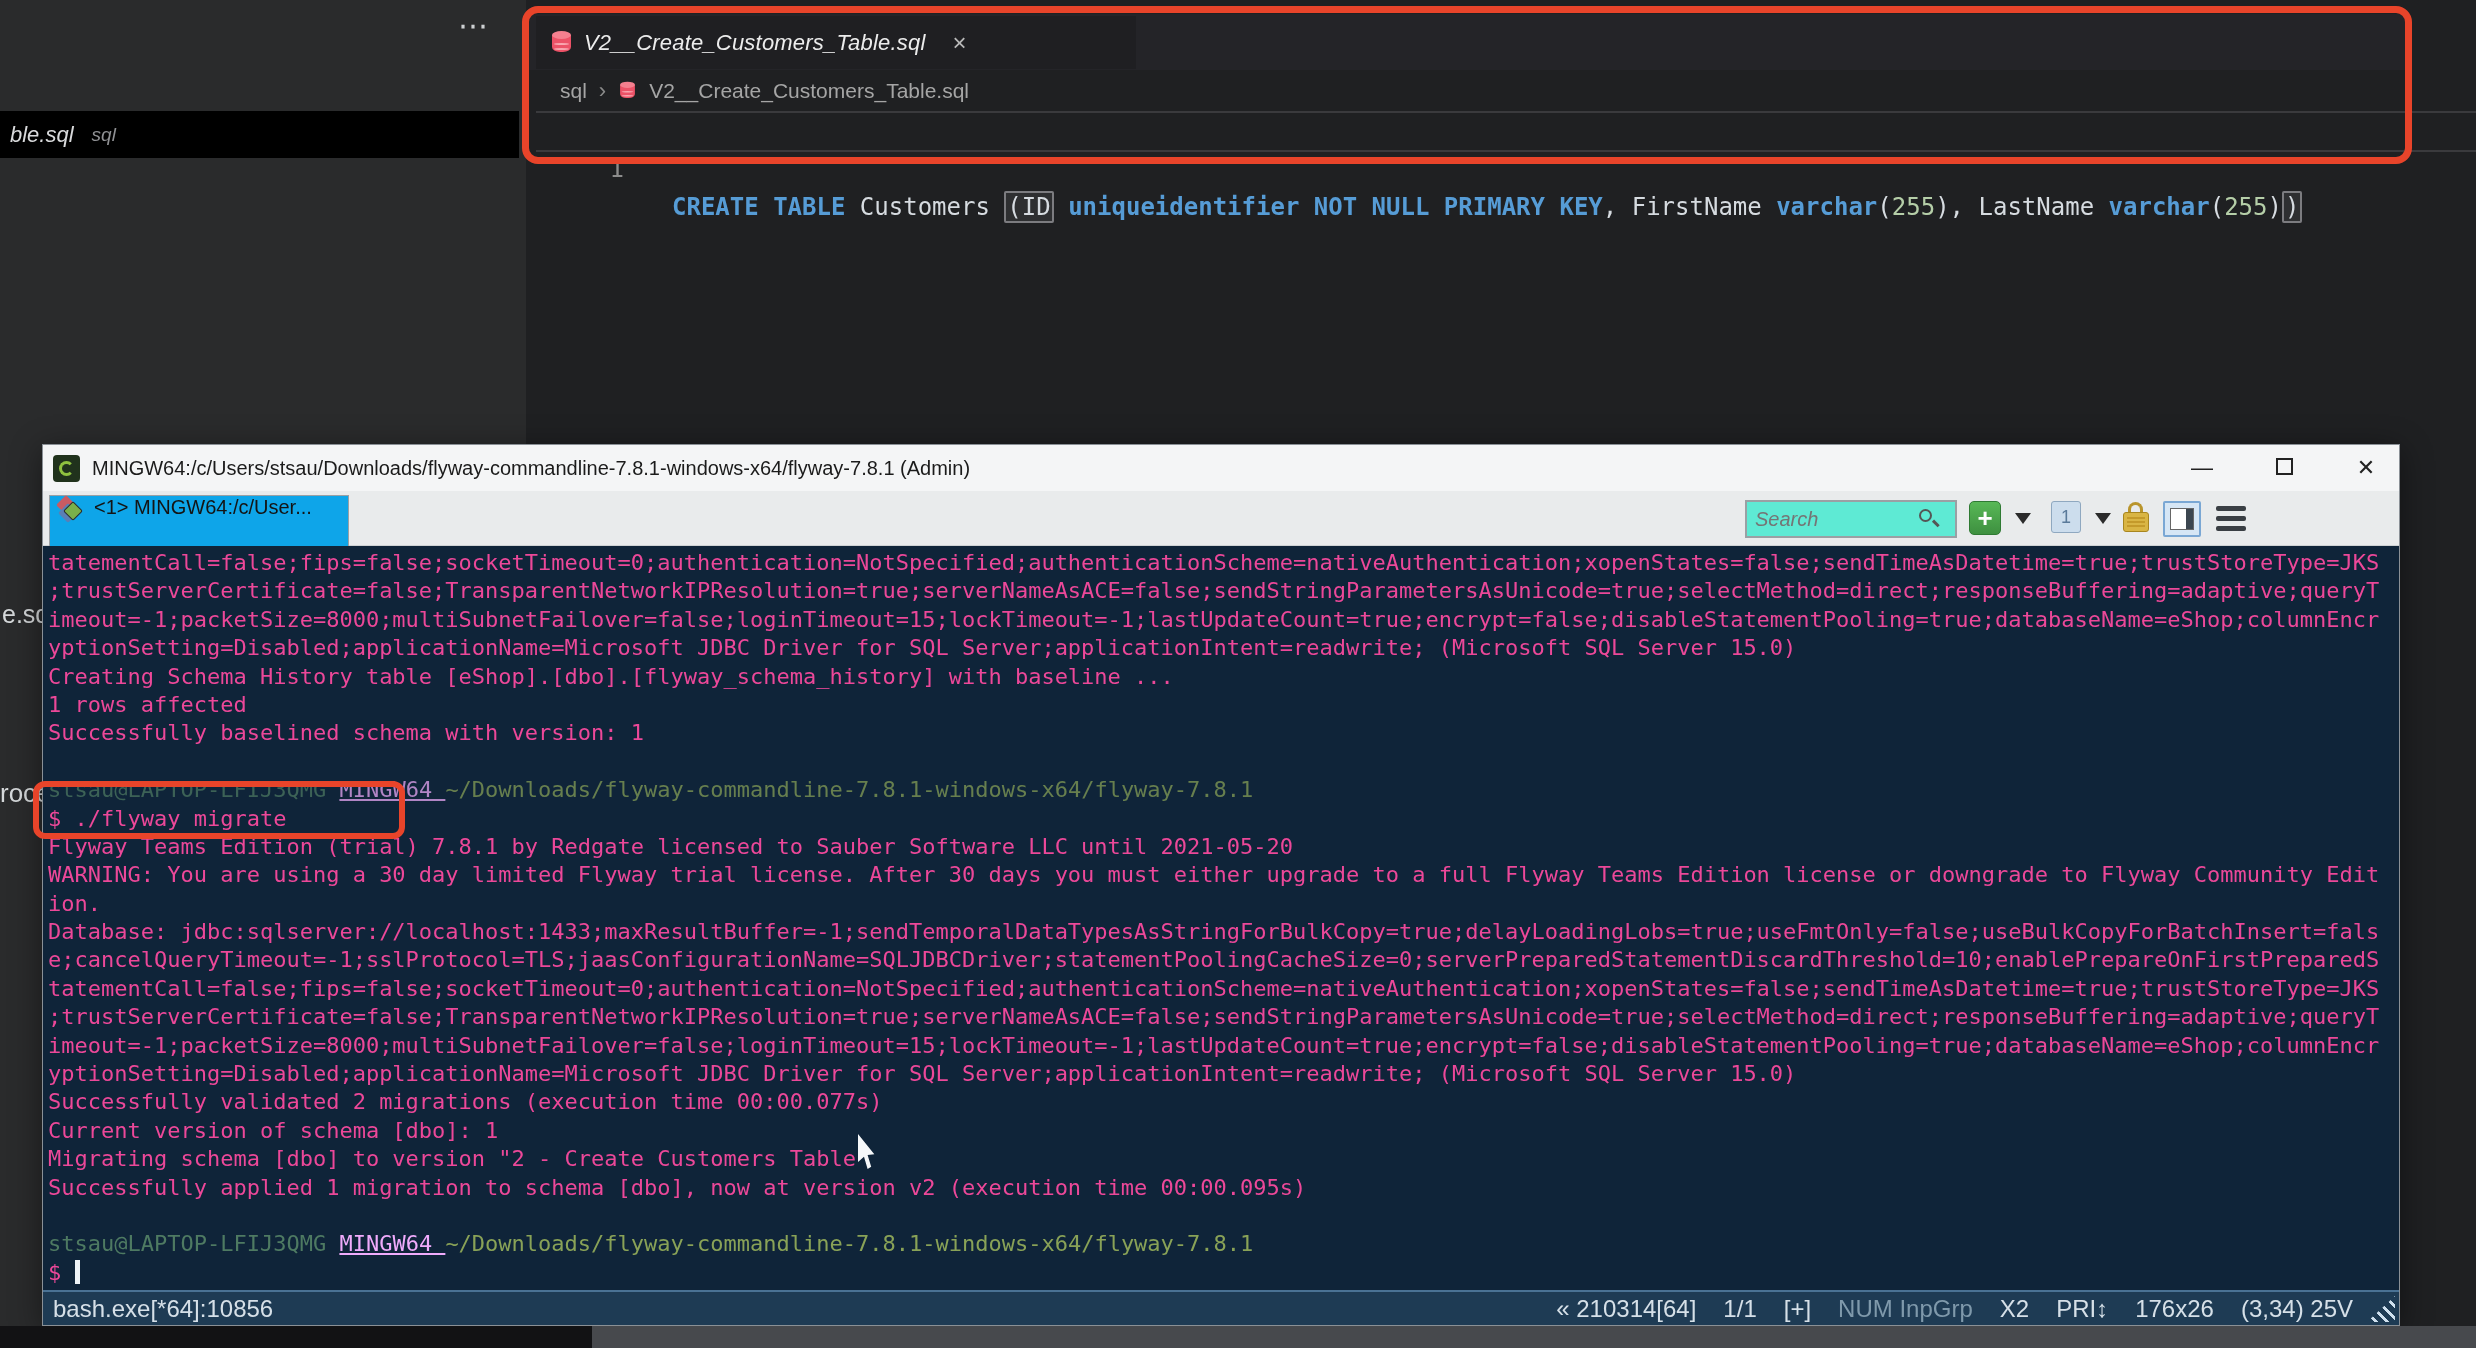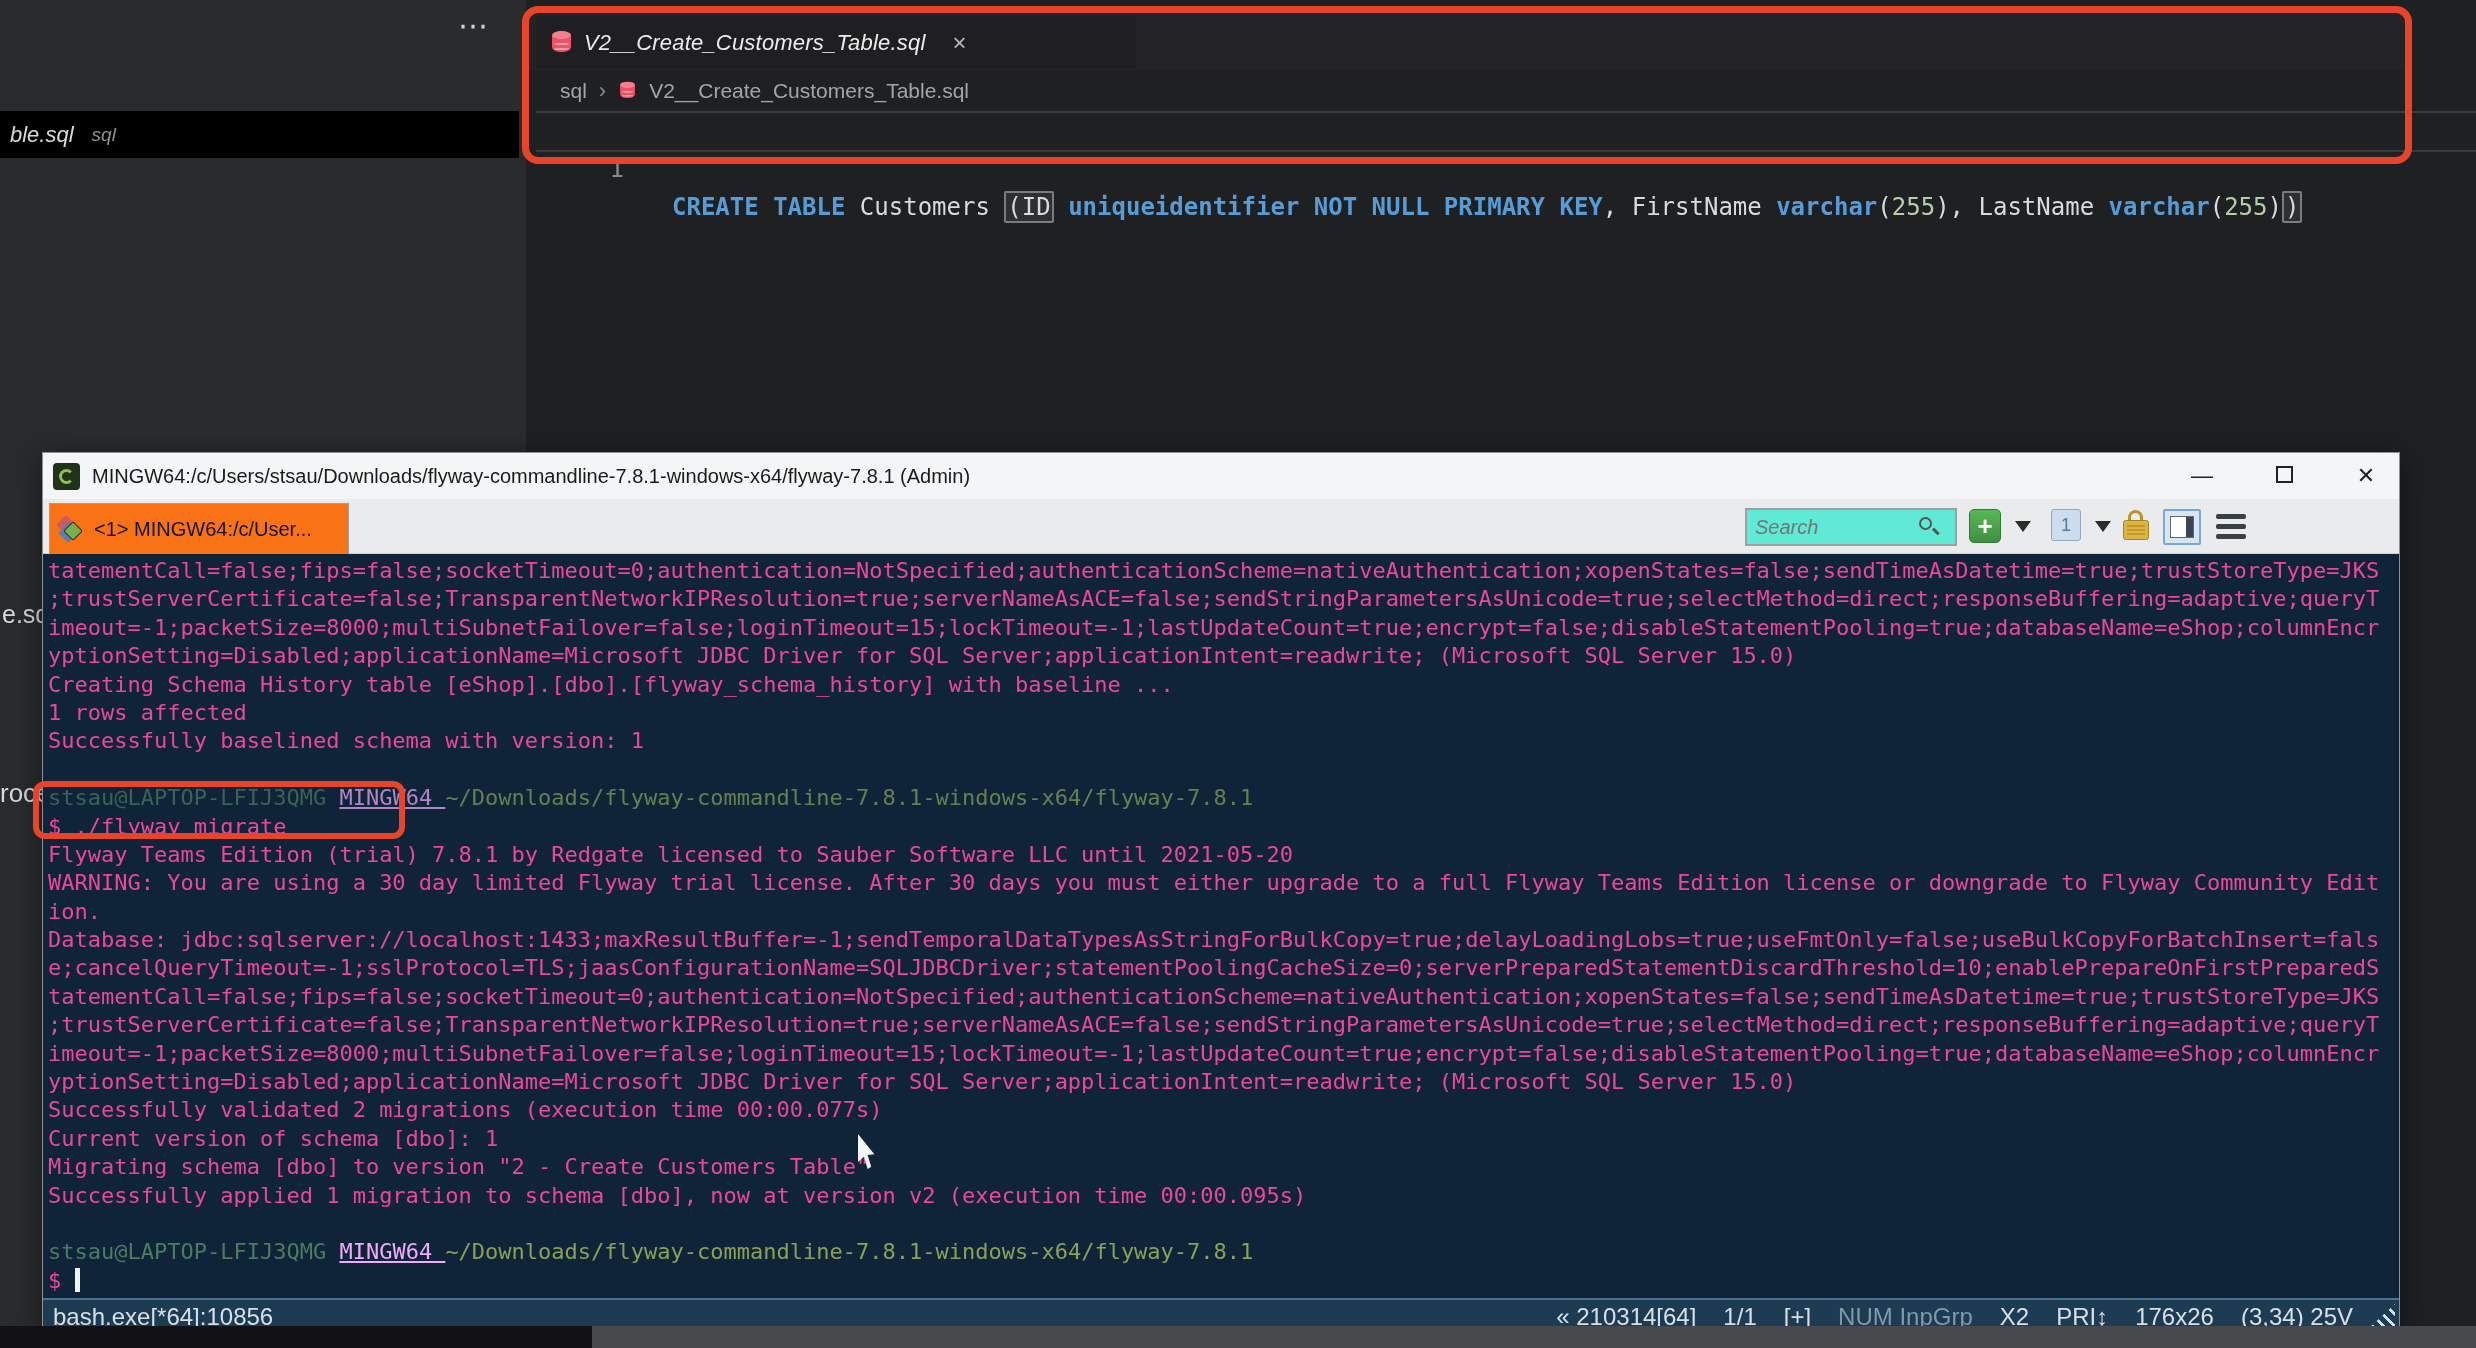--- a/index.html
+++ b/index.html
@@ -45,33 +45,33 @@
   .tok-kw { color:#569cd6;font-weight:bold; } .tok-pl { color:#d6dbe0; } .tok-num { color:#b5cea8; }
   .tok-boxed { border:2px solid #7c7c80; background:rgba(255,255,255,0.07); border-radius:2px; padding:0 1px; }
 
   
   .redbox { position:absolute; border:7px solid #e8442a; border-radius:16px; z-index:5; pointer-events:none; }
   .redbox-editor { left:522px; top:6px; width:1890px; height:158px; }
   .redbox-migrate { left:33px; top:781px; width:372px; height:58px; border-width:6px; border-radius:12px; }
 
   
   .terminal { position:absolute; left:42px; top:444px; width:2358px; height:882px;
-    background:#f2f3f4; border:1px solid #8a9096; box-shadow:0 6px 30px rgba(0,0,0,0.45); z-index:1;margin-top:8px; }
+    background:#f2f3f4; border:1px solid #8a9096; box-shadow:0 6px 30px rgba(0,0,0,0.45); z-index:1; }
   .t-titlebar { position:absolute; left:0; top:0; width:100%; height:46px; background:#f4f5f6;
     display:flex; align-items:center; }
   .conemu-icon { width:27px; height:27px; margin-left:10px; background:#20321c; border-radius:4px;
     display:flex; align-items:center; justify-content:center; flex:0 0 auto; }
   .conemu-c { width:15px; height:15px; border:3.5px solid #8fc23f; border-radius:50%; border-right-color:transparent; }
   .t-title { margin-left:12px; font-size:20px; color:#1b1b1b; white-space:nowrap; }
   .t-controls { position:absolute; right:18px; top:0; height:46px; display:flex; align-items:center; gap:52px; }
   .t-ctrl { font-size:22px; color:#222; width:30px; text-align:center; }
   .t-max-glyph { width:17px; height:17px; border:2.5px solid #222; display:inline-block; }
   .t-tabrow { position:absolute; left:0; top:46px; width:100%; height:55px; background:#e9ebec; border-bottom:1px solid #cfd2d4; }
-  .t-tab { position:absolute; left:6px; top:4px; width:300px; height:51px; background:#f97316;
-    border:1px solid #9aa0a4; border-bottom:none; display:flex; align-items:center; gap:10px; padding-left:8px; }
+  .t-tab { position:absolute; left:6px; top:4px; width:300px; height:51px; background:#0ea5e9;
+    border:1px solid #9aa0a4; border-bottom:none; display:flex; align-items:flex-start; gap:10px; padding-left:8px; }
   .gitbash-icon { position:relative; width:26px; height:26px; flex:0 0 auto; }
   .gitbash-icon .d1,.gitbash-icon .d2,.gitbash-icon .d3 { position:absolute; width:14px; height:14px; transform:rotate(45deg); border-radius:2px; }
   .gitbash-icon .d1 { left:1px; top:2px; background:#c95b63; }
   .gitbash-icon .d2 { left:8px; top:8px; background:#7ab04a; border:1px solid #2c2c2c; }
   .gitbash-icon .d3 { left:3px; top:10px; background:#5a7fb5; }
   .t-tab-label { font-size:20px; color:#141414; white-space:nowrap; }
   .search-wrap { position:absolute; right:442px; top:9px; width:212px; height:38px; background:#5eead4;
     border:2px solid #9aa0a4; display:flex; align-items:center; }
   .search-input { border:none; outline:none; width:160px; margin-left:8px; font-size:20px; font-style:italic;
     color:#6a6f73; background:transparent; font-family:"Liberation Sans", sans-serif; }

